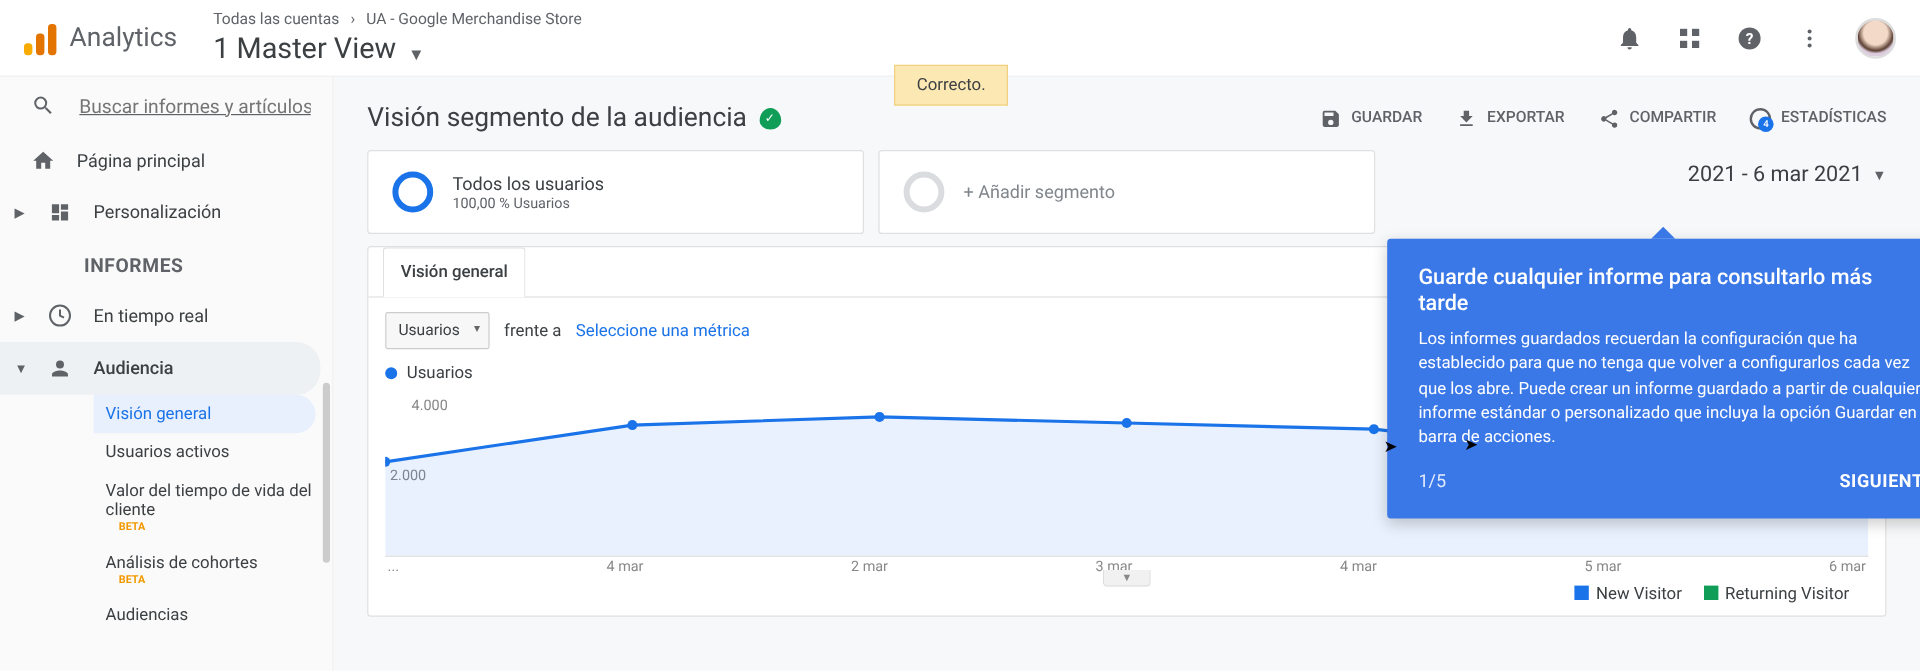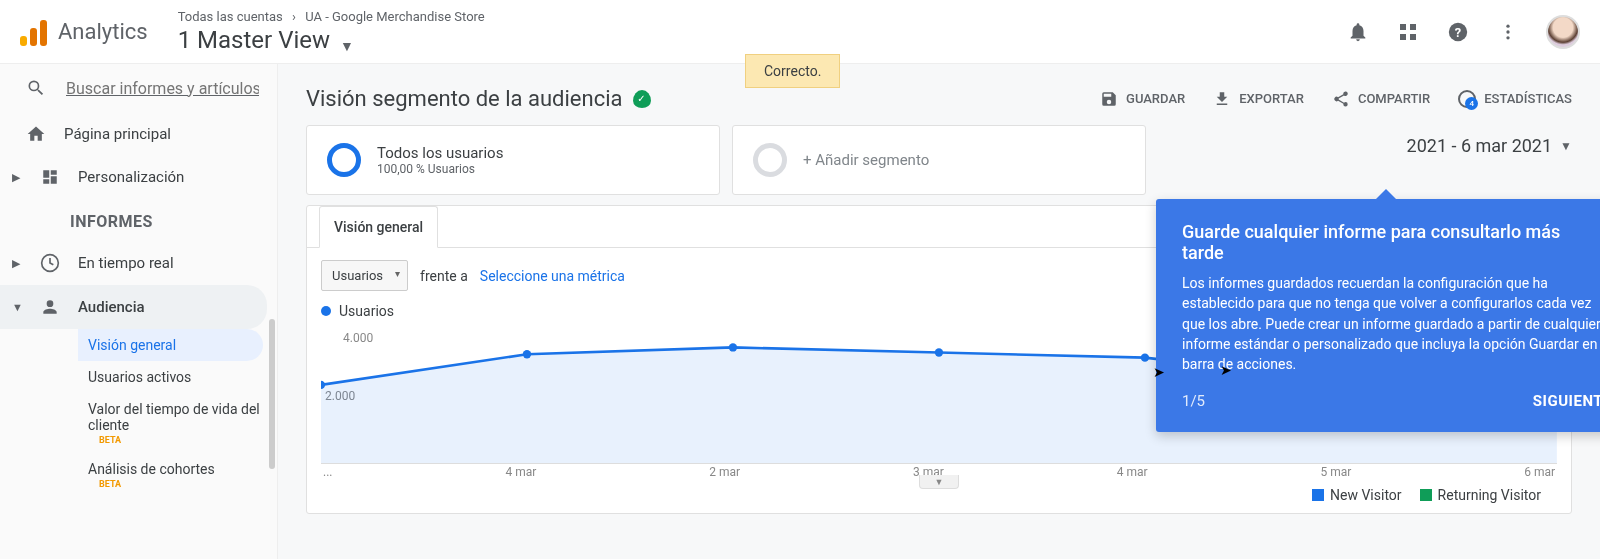--- a/index.html
+++ b/index.html
@@ -212,20 +212,21 @@
       <div class="sub-item active">Visión general</div>
       <div class="sub-item">Usuarios activos</div>
       <div class="sub-item">
         <span>Valor del tiempo de vida del cliente</span>
         <span class="beta">BETA</span>
       </div>
       <div class="sub-item">
         <span>Análisis de cohortes</span>
         <span class="beta">BETA</span>
       </div>
+      <div class="sub-item">Audiencias</div>
     </div>
     <div class="sidebar-scroll"></div>
   </div>
 
   <div class="content">
     <div class="page-head">
       <div class="page-title">
         <span>Visión segmento de la audiencia</span>
         <span class="shield">✓</span>
       </div>

